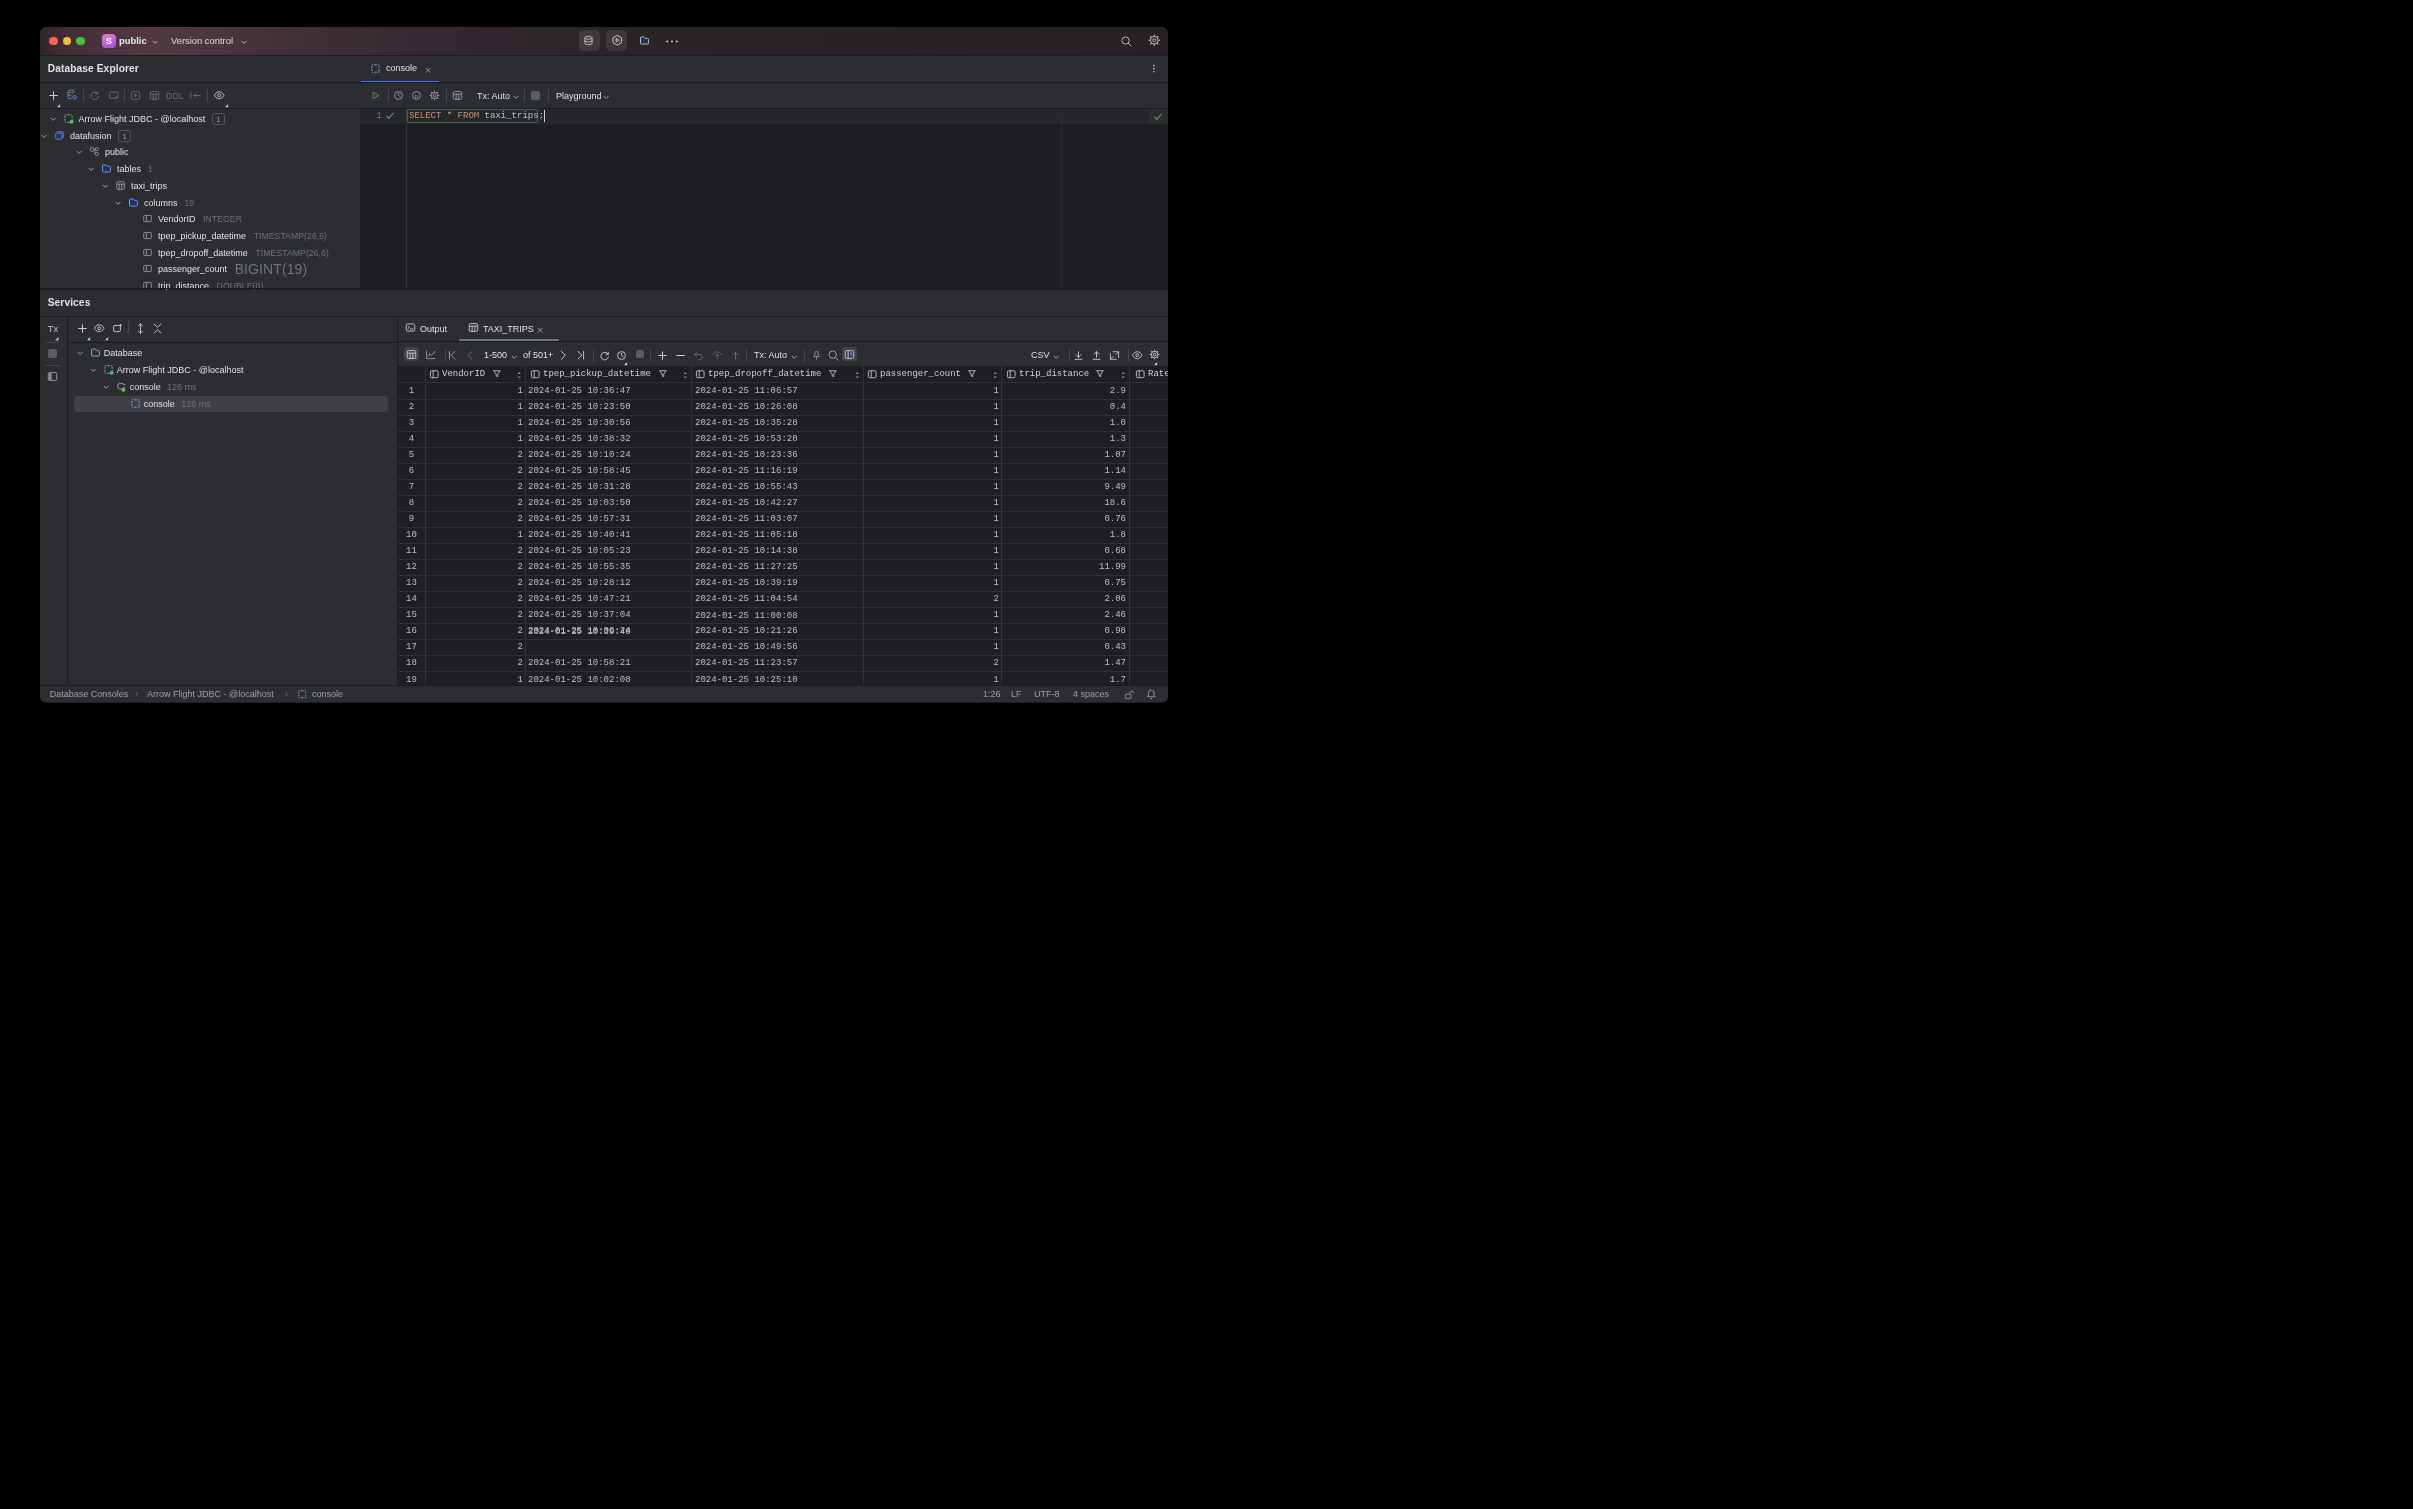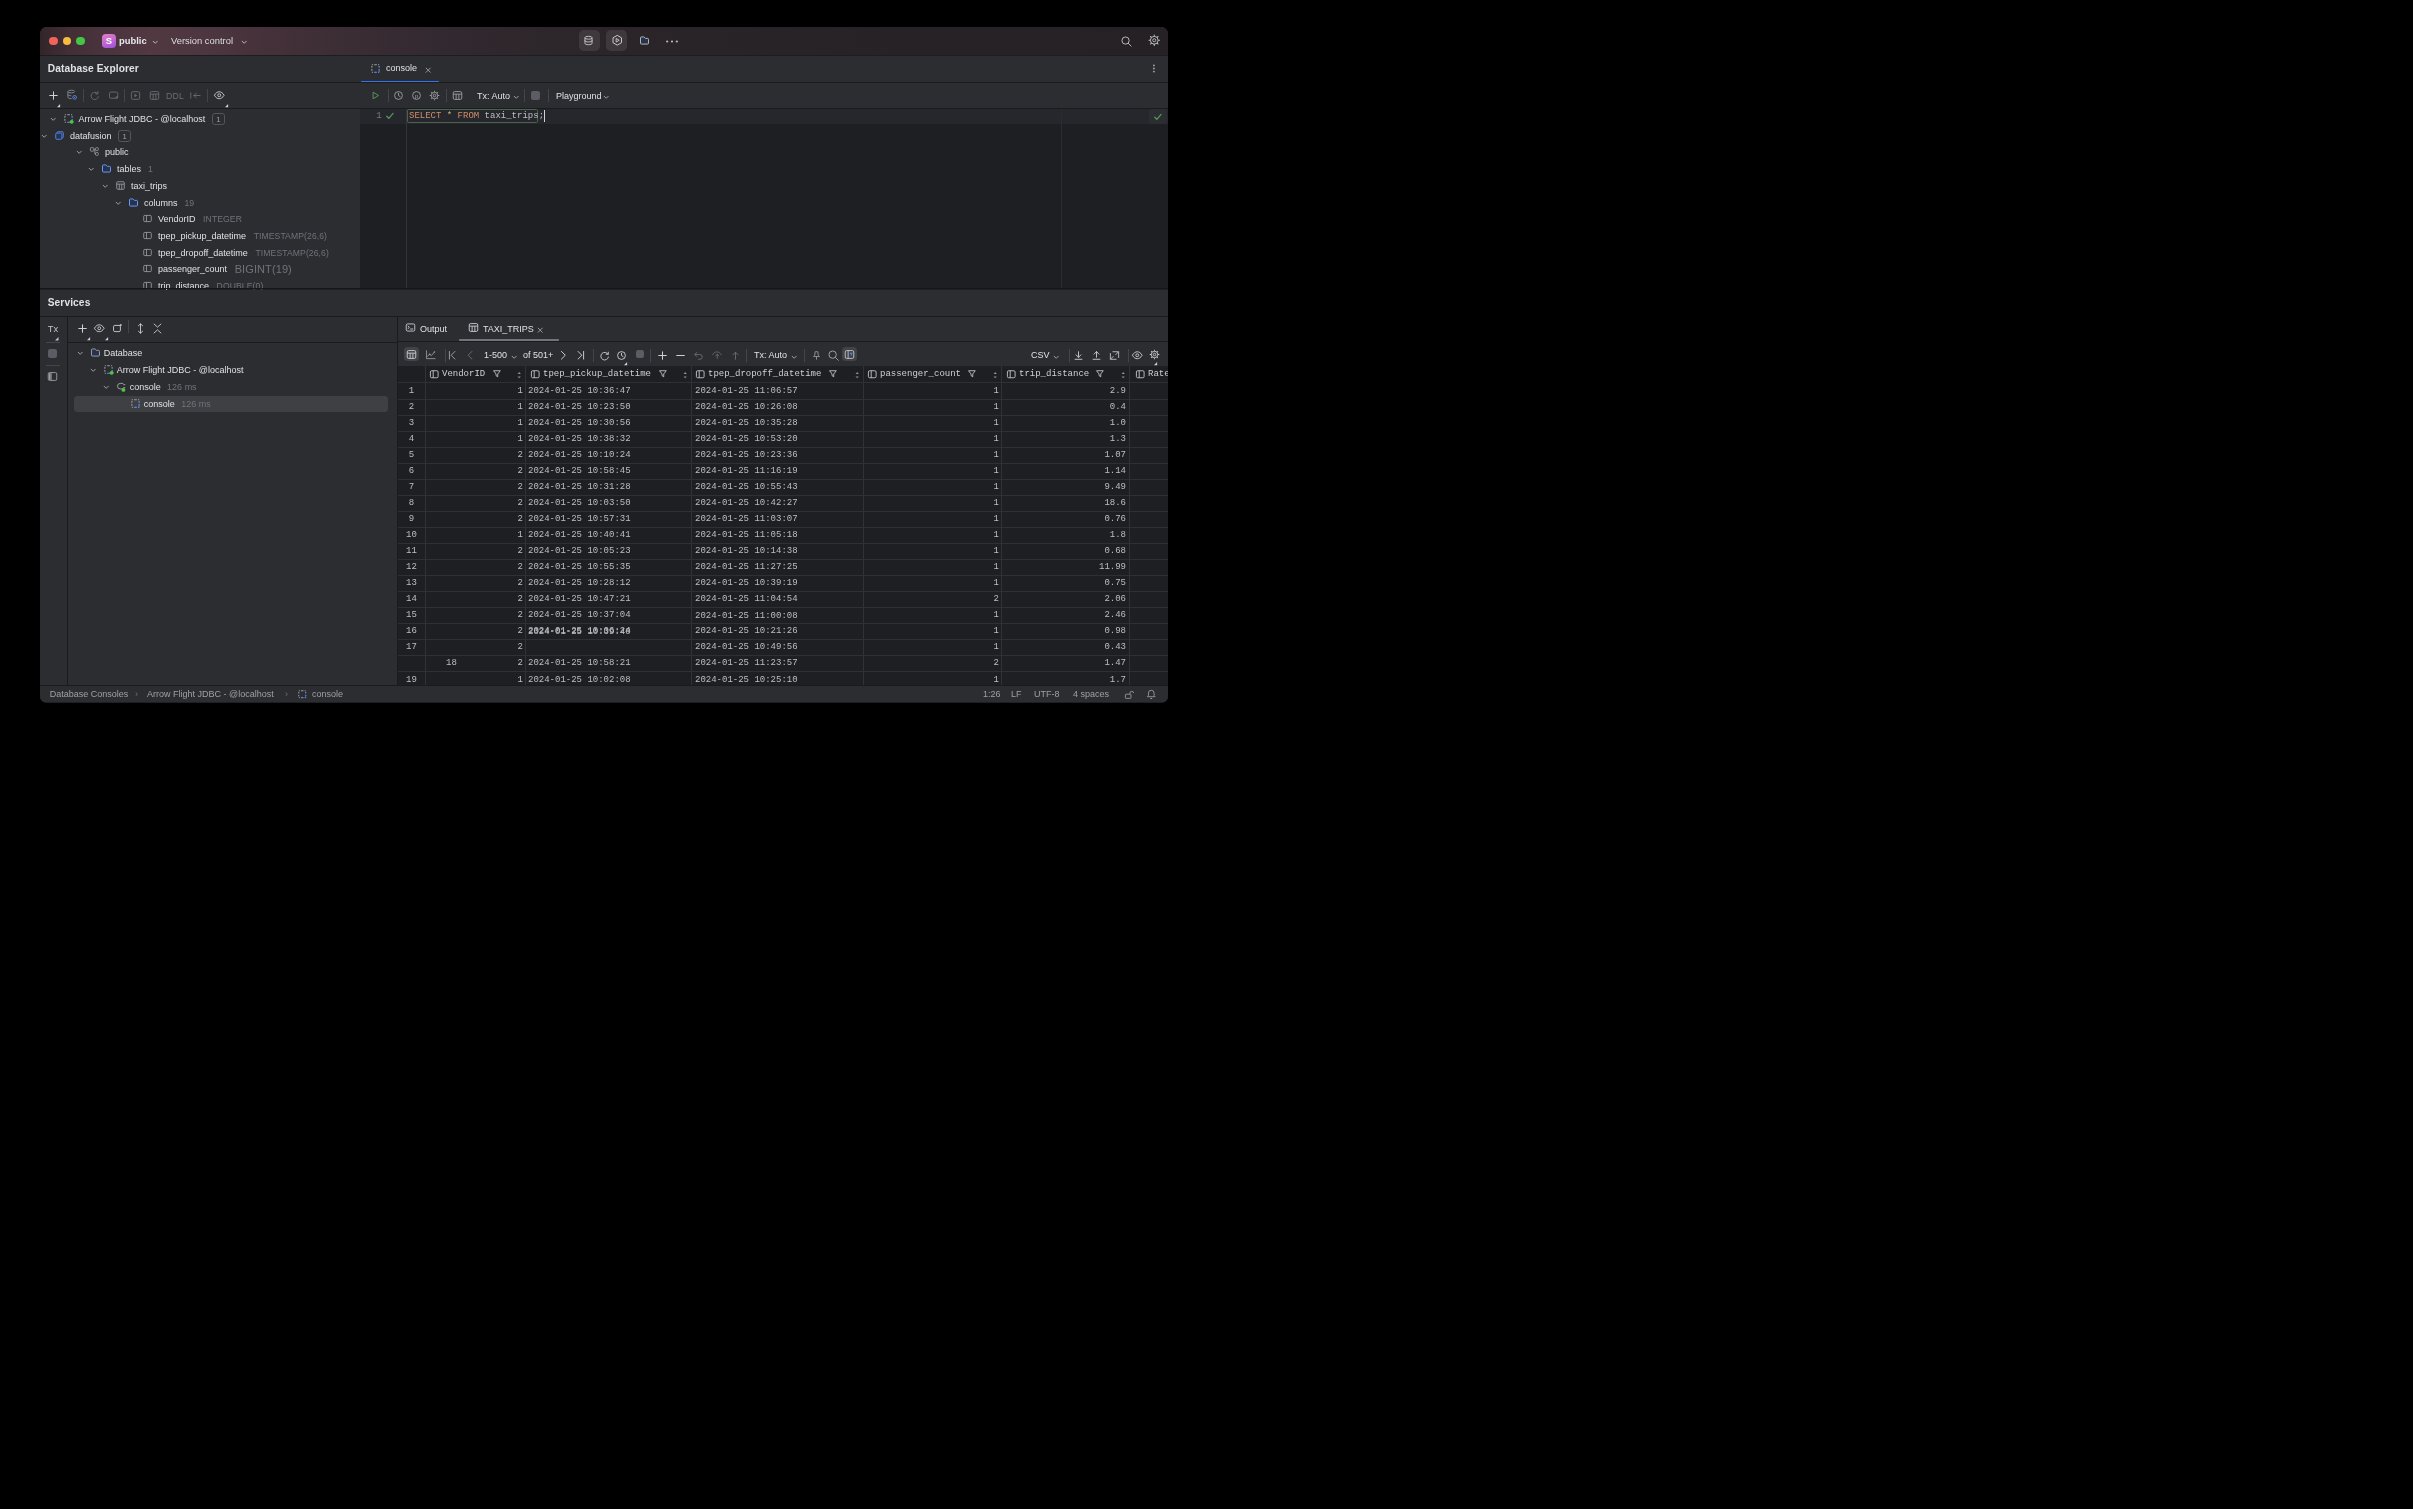--- a/index.html
+++ b/index.html
@@ -261,21 +261,21 @@
         <svg width="11" height="11" viewBox="0 0 16 16" fill="none">
           <rect x="2.5" y="3.5" width="11" height="9" rx="1.5" stroke="#9da0a6" stroke-width="1.2"></rect>
           <path d="M6.5 3.5 v9" stroke="#9da0a6" stroke-width="1.2"></path>
         </svg>
       </span><span class="gap7"></span>tpep_dropoff_datetime<span class="dim" style="margin-left:7.7px;font-size:8.6px;letter-spacing:0.1px;">TIMESTAMP(26,6)</span></div>
     <div class="trow" style="top:234px;padding-left:102px;"><span style="display:inline-flex;">
         <svg width="11" height="11" viewBox="0 0 16 16" fill="none">
           <rect x="2.5" y="3.5" width="11" height="9" rx="1.5" stroke="#9da0a6" stroke-width="1.2"></rect>
           <path d="M6.5 3.5 v9" stroke="#9da0a6" stroke-width="1.2"></path>
         </svg>
-      </span><span class="gap7"></span>passenger_count<span class="dim" style="margin-left:7.7px;font-size:11px;letter-spacing:0.1px;">BIGINT(19)</span></div>
+      </span><span class="gap7"></span>passenger_count<span class="dim" style="margin-left:7.7px;font-size:14px;letter-spacing:0.1px;">BIGINT(19)</span></div>
     <div class="trow" style="top:251px;padding-left:102px;"><span style="display:inline-flex;">
         <svg width="11" height="11" viewBox="0 0 16 16" fill="none">
           <rect x="2.5" y="3.5" width="11" height="9" rx="1.5" stroke="#9da0a6" stroke-width="1.2"></rect>
           <path d="M6.5 3.5 v9" stroke="#9da0a6" stroke-width="1.2"></path>
         </svg>
       </span><span class="gap7"></span>trip_distance<span class="dim" style="margin-left:7.7px;font-size:8.6px;letter-spacing:0.1px;">DOUBLE(0)</span></div>
     <div style="left:320px;top:82px;width:808px;height:180px;background:#1e1f22;"></div>
     <div style="left:320px;top:82px;width:808px;height:15px;background:#25272c;"></div>
     <div style="left:366px;top:82px;width:0.7px;height:180px;background:#313438;"></div>
     <div style="left:1021px;top:82px;width:0.7px;height:180px;background:#2a2c30;"></div>
@@ -687,21 +687,21 @@
       <div class="cell" style="left:0;top:257px;width:601px;text-align:right;">1</div>
       <div class="cell" style="left:0;top:257px;width:728px;text-align:right;">0.98</div>
       <div class="hgl" style="top:273px;"></div>
       <div class="cell rnum" style="left:0;top:273px;width:27px;">17</div>
       <div class="cell" style="left:0;top:273px;width:125px;text-align:right;">2</div>
       <div class="cell" style="left:130px;top:258px;">2024-01-25 10:39:40</div>
       <div class="cell" style="left:297px;top:273px;">2024-01-25 10:49:56</div>
       <div class="cell" style="left:0;top:273px;width:601px;text-align:right;">1</div>
       <div class="cell" style="left:0;top:273px;width:728px;text-align:right;">0.43</div>
       <div class="hgl" style="top:289px;"></div>
-      <div class="cell rnum" style="left:0;top:289px;width:27px;margin-left:40px;">18</div>
+      <div class="cell rnum" style="left:0;top:289px;width:27px;">18</div>
       <div class="cell" style="left:0;top:289px;width:125px;text-align:right;">2</div>
       <div class="cell" style="left:130px;top:289px;">2024-01-25 10:58:21</div>
       <div class="cell" style="left:297px;top:289px;text-align:center;">2024-01-25 11:23:57</div>
       <div class="cell" style="left:0;top:289px;width:601px;text-align:right;">2</div>
       <div class="cell" style="left:0;top:289px;width:728px;text-align:right;">1.47</div>
       <div class="hgl" style="top:305px;"></div>
       <div class="cell rnum" style="left:0;top:306px;width:27px;">19</div>
       <div class="cell" style="left:0;top:306px;width:125px;text-align:right;">1</div>
       <div class="cell" style="left:130px;top:306px;">2024-01-25 10:02:08</div>
       <div class="cell" style="left:297px;top:306px;">2024-01-25 10:25:10</div>

